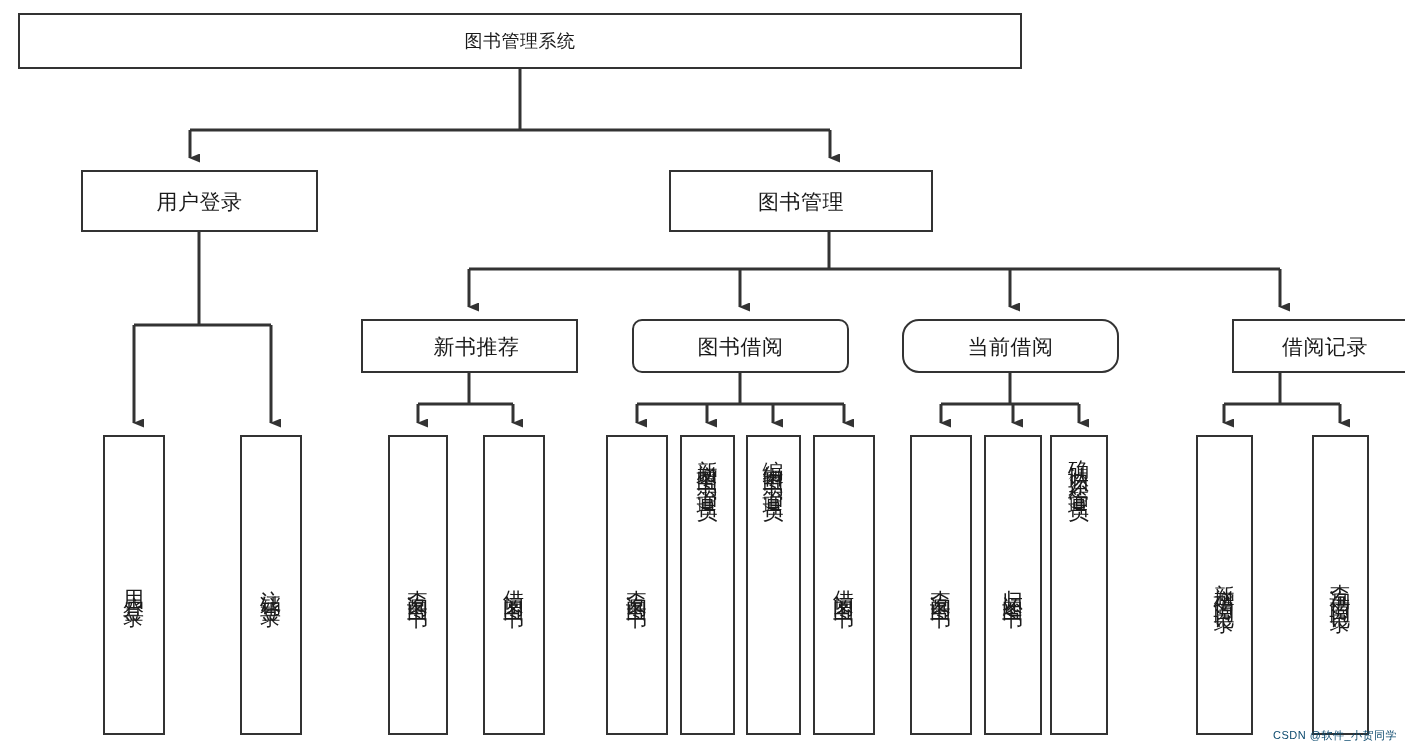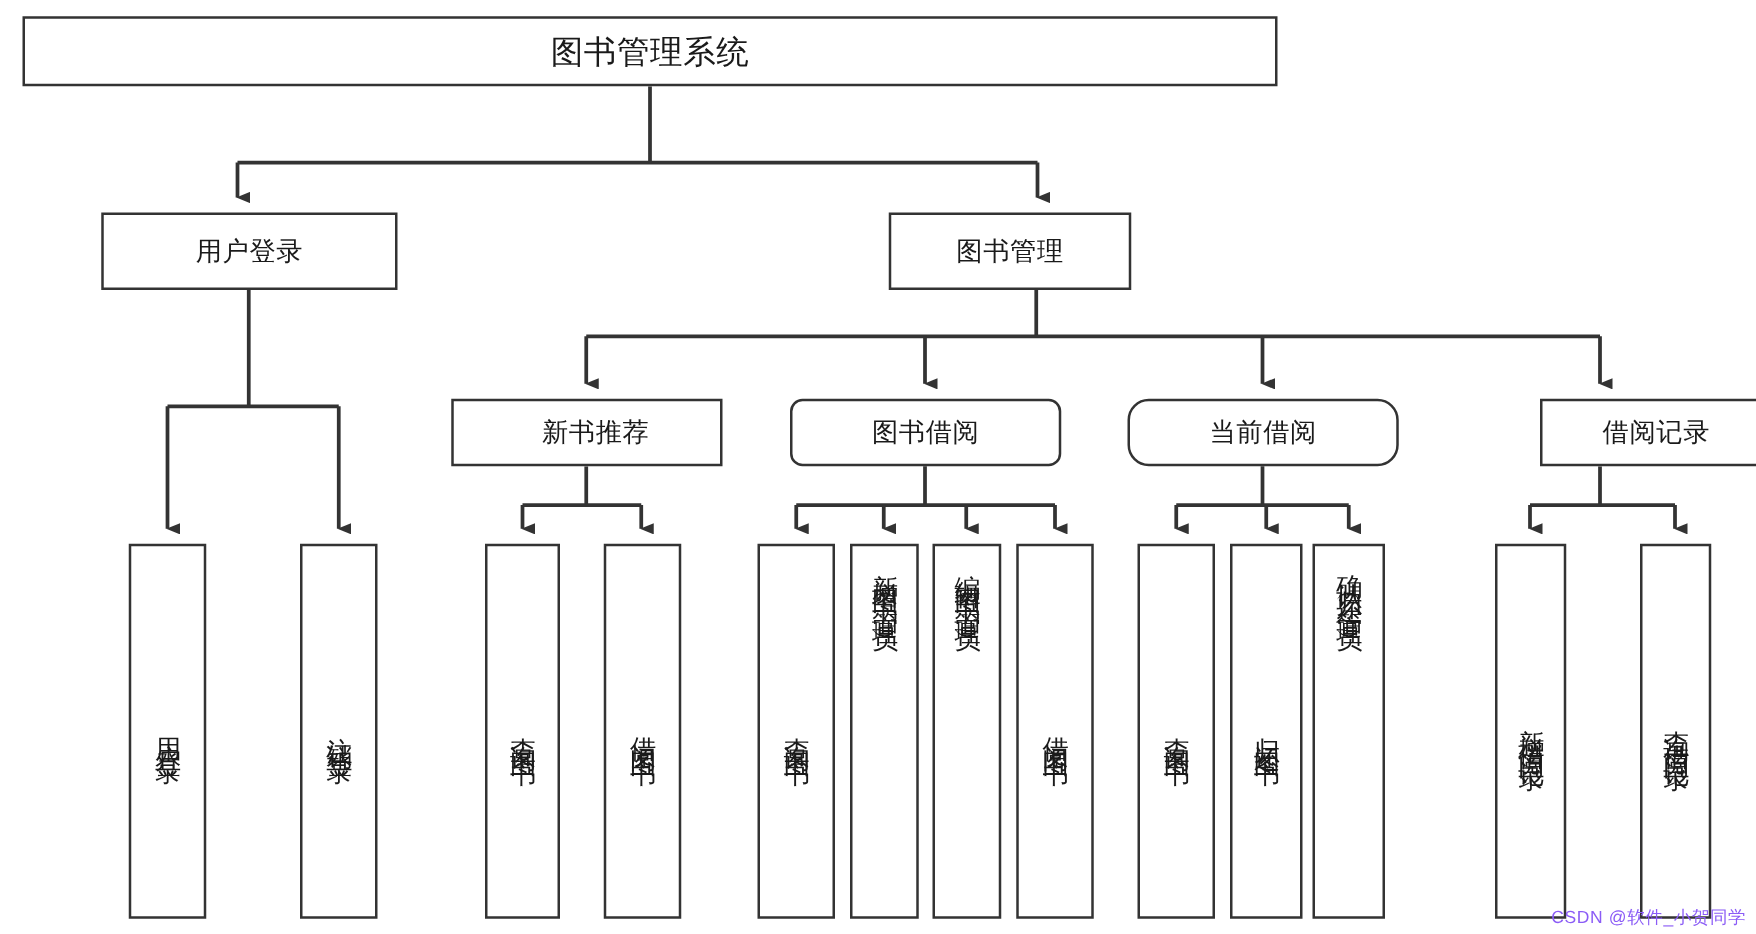--- a/index.html
+++ b/index.html
@@ -41,21 +41,21 @@
     text-align: center;
     line-height: 1.0;
   }
   
   .node.horiz .lbl {
     font-size: 21px;
     letter-spacing: 0.5px;
     white-space: nowrap;
   }
   .node.root .lbl {
-    font-size: 26px;
+    font-size: 18px;
   }
   
   .node.vert {
     align-items: flex-start;
     justify-content: center;
     padding-top: 0px;
   }
   .node.vert .lbl {
     writing-mode: vertical-rl;
     text-orientation: upright;
@@ -64,22 +64,22 @@
     line-height: 1;
     white-space: nowrap;
   }
   .node.vert.mid {
     align-items: center;
   }
   #watermark {
     position: absolute;
     right: 8px;
     bottom: 4px;
-    font-size: 14px;
-    color: #8b5cf6;
+    font-size: 11px;
+    color: #0c4a6e;
     letter-spacing: 0.5px;
     z-index: 3;
     white-space: nowrap;
   }
 </style>
 </head>
 <body>
 
 <div id="stage">
 
@@ -133,21 +133,21 @@
     </g>
   </svg>
 
   <div class="node horiz root" style="left: 18px; top: 13px; width: 1004px; height: 56px;">
     <span class="lbl">图书管理系统</span>
   </div>
 
   <div class="node horiz" style="left: 81px; top: 170px; width: 237px; height: 62px;">
     <span class="lbl">用户登录</span>
   </div>
-  <div class="node horiz" style="left: 711px; top: 170px; width: 194px; height: 62px;">
+  <div class="node horiz" style="left: 669px; top: 170px; width: 264px; height: 62px;">
     <span class="lbl">图书管理</span>
   </div>
 
   <div class="node horiz" style="left: 361px; top: 319px; width: 217px; height: 54px; padding-left: 14px;">
     <span class="lbl">新书推荐</span>
   </div>
   <div class="node horiz" style="left: 632px; top: 319px; width: 217px; height: 54px; border-radius: 10px;">
     <span class="lbl">图书借阅</span>
   </div>
   <div class="node horiz" style="left: 902px; top: 319px; width: 217px; height: 54px; border-radius: 17px;">

